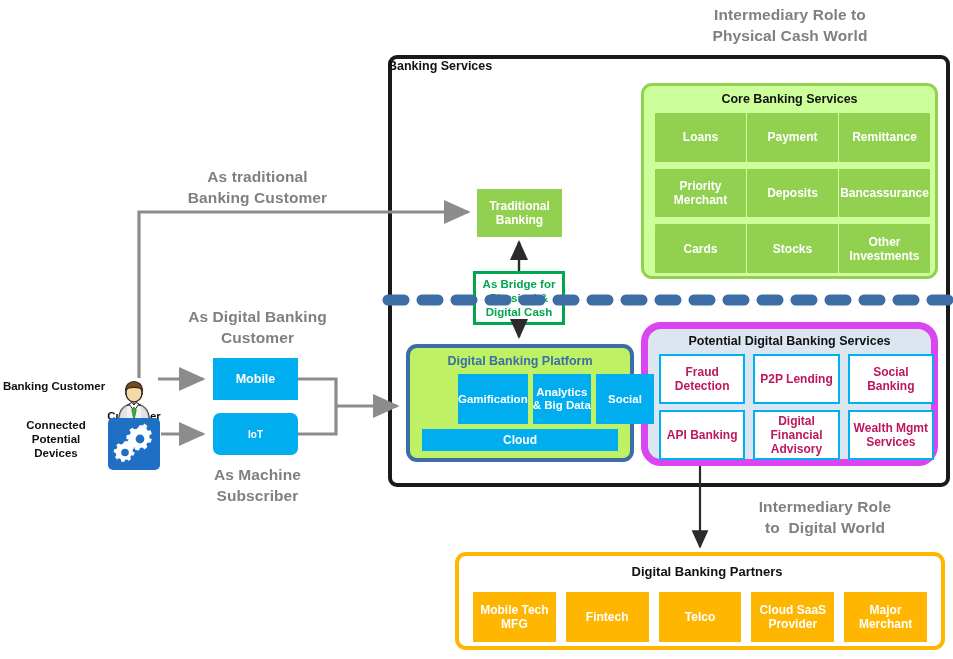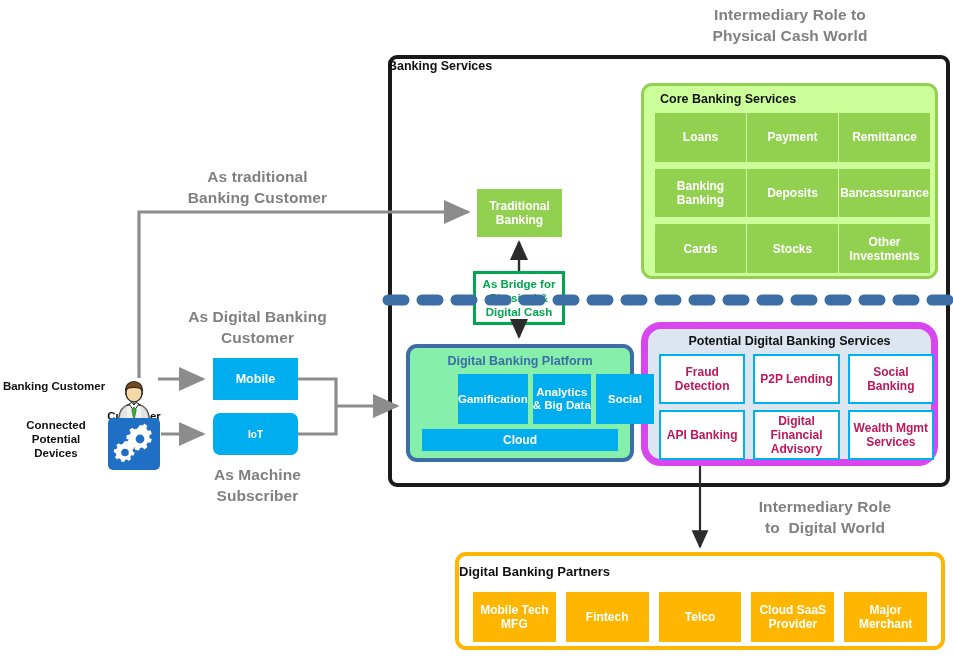--- a/index.html
+++ b/index.html
@@ -14,42 +14,42 @@
 
   
   #banking-services-box{left:388px;top:55px;width:562px;height:432px;
         border:4px solid #1a1a1a;border-radius:9px;box-sizing:border-box;background:#fff;}
   #banking-services-title{left:388px;top:59px;width:562px;text-align:left;
         font-size:12.5px;font-weight:bold;color:#111;}
 
   
   #core-green{left:641px;top:83px;width:297px;height:196px;
         background:#ccff99;border:3px solid #92d050;border-radius:11px;box-sizing:border-box;}
-  #core-green-title{position:absolute;left:0;top:6px;width:100%;text-align:left;
-        font-size:12.5px;font-weight:bold;color:#111;padding-left:16px;}
+  #core-green-title{position:absolute;left:0;top:6px;width:100%;text-align:center;
+        font-size:12.5px;font-weight:bold;color:#111;}
   .green-grid{position:absolute;left:11px;top:27px;width:275px;height:160px;
         display:grid;grid-template-columns:repeat(3,1fr);grid-template-rows:repeat(3,1fr);
         gap:7px 1px;}
   .green-tile{background:#92d050;color:#ffffff;font-weight:bold;font-size:12px;
         line-height:14px;border-radius:1px;}
 
   
   #digital-blue{left:641px;top:322px;width:297px;height:144px;
         background:#dce6f1;border:7px solid #d946ef;border-radius:20px;box-sizing:border-box;}
   #digital-blue-title{position:absolute;left:0;top:5px;width:100%;text-align:center;
         font-size:12.5px;font-weight:bold;color:#111;}
   .blue-grid{position:absolute;left:11px;top:25px;width:275px;height:106px;
         display:grid;grid-template-columns:repeat(3,1fr);grid-template-rows:repeat(2,1fr);
         gap:6px 8px;}
   .blue-tile{background:#ffffff;border:2px solid #00b0f0;color:#be185d;
         font-weight:bold;font-size:12px;line-height:14px;box-sizing:border-box;}
 
   
   #dbp-box{left:406px;top:344px;width:228px;height:118px;
-        background:#86efac;border:4px solid #3c6ea5;border-radius:11px;box-sizing:border-box;}
+        background:#bef264;border:4px solid #3c6ea5;border-radius:11px;box-sizing:border-box;}
   #dbp-title{position:absolute;left:0;top:6px;width:100%;text-align:center;
         font-size:12.5px;font-weight:bold;color:#3c6ea5;}
   .dbp-row{position:absolute;left:12px;top:26px;width:196px;height:50px;
         display:grid;grid-template-columns:repeat(3,1fr);gap:5px;padding-left:36px;}
   .dbp-tile{background:#00aeef;color:#ffffff;font-weight:bold;font-size:11.5px;
         line-height:13px;}
   #dbp-cloud{position:absolute;left:12px;top:81px;width:196px;height:22px;
         background:#00aeef;color:#fff;font-weight:bold;font-size:12px;}
 
   
@@ -66,22 +66,22 @@
         color:#fff;font-weight:bold;font-size:12.5px;}
   #iot-tile{left:213px;top:413px;width:85px;height:42px;background:#00aeef;
         color:#fff;font-weight:bold;font-size:10px;border-radius:7px;}
 
   
   .blk-label{color:#111;font-weight:bold;font-size:11.5px;line-height:14px;text-align:center;}
 
   
   #partners-box{left:455px;top:552px;width:490px;height:98px;background:#ffffff;
         border:4px solid #ffb600;border-radius:11px;box-sizing:border-box;}
-  #partners-title{position:absolute;left:0;top:8px;width:100%;text-align:left;
-        font-size:13px;font-weight:bold;color:#111;}
+  #partners-title{position:absolute;left:0;top:8px;width:100%;text-align:center;
+        font-size:13px;font-weight:bold;color:#111;padding-left:7px;}
   .partner-row{position:absolute;left:14px;top:36px;width:454px;height:50px;
         display:grid;grid-template-columns:repeat(5,1fr);gap:10px;}
   .partner-tile{background:#ffb600;color:#ffffff;font-weight:bold;font-size:12px;
         line-height:14px;}
 
   
   svg.overlay{position:absolute;left:0;top:0;width:953px;height:659px;pointer-events:none;}
 
   
   .icon-box{position:absolute;}
@@ -96,21 +96,21 @@
 
 <div class="abs" id="banking-services-box"></div>
 <div class="abs" id="banking-services-title">Banking Services</div>
 
 <div class="abs" id="core-green">
   <div id="core-green-title">Core Banking Services</div>
   <div class="green-grid">
     <div class="green-tile ctr">Loans</div>
     <div class="green-tile ctr">Payment</div>
     <div class="green-tile ctr">Remittance</div>
-    <div class="green-tile ctr">Banking Banking</div>
+    <div class="green-tile ctr">Priority Merchant</div>
     <div class="green-tile ctr">Deposits</div>
     <div class="green-tile ctr">Bancassurance</div>
     <div class="green-tile ctr">Cards</div>
     <div class="green-tile ctr">Stocks</div>
     <div class="green-tile ctr">Other Investments</div>
   </div>
 </div>
 
 <div class="abs" id="digital-blue">
   <div id="digital-blue-title">Potential Digital Banking Services</div>

